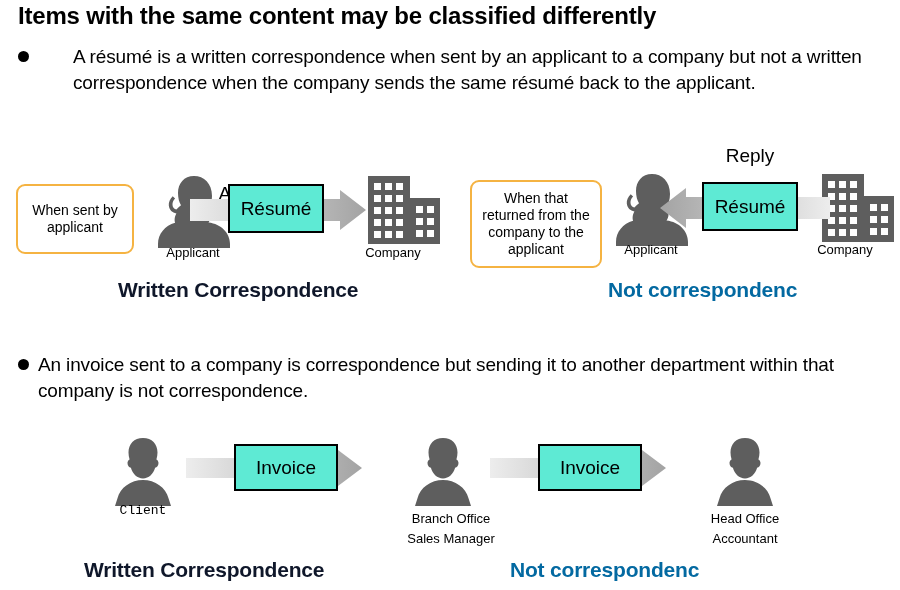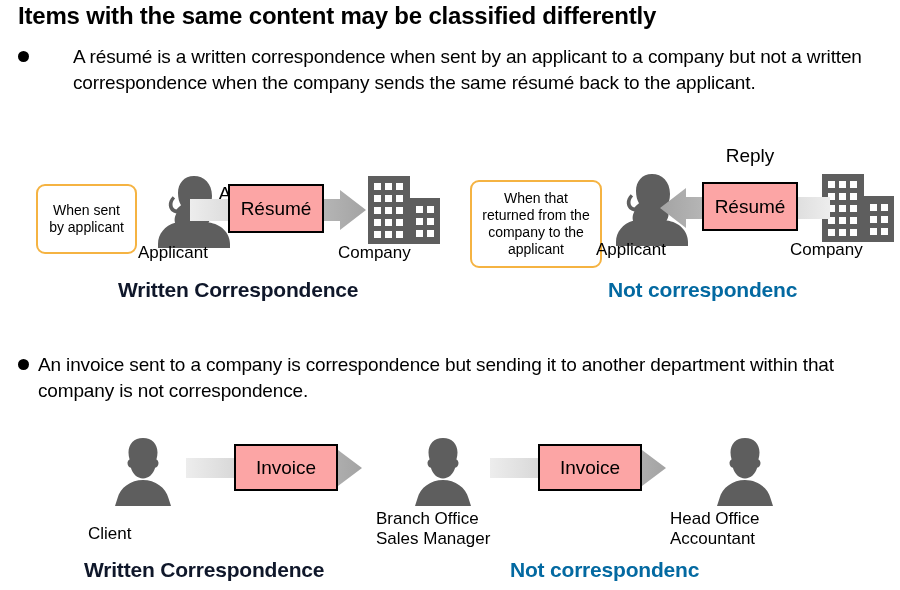--- a/index.html
+++ b/index.html
@@ -57,56 +57,56 @@
     border-radius: 9px;
     background: #ffffff;
     display: flex;
     align-items: center;
     justify-content: center;
     text-align: center;
     font-size: 14px;
     line-height: 17px;
     padding: 4px 6px;
   }
-  #callout-left  { left: 36px;  top: 184px; width: 101px; height: 70px; }
+  #callout-left  { left: 16px;  top: 184px; width: 118px; height: 70px; }
   #callout-right { left: 470px; top: 180px; width: 132px; height: 88px; }
 
   
   .doc-box {
     box-sizing: border-box;
     border: 2px solid #000;
-    background: #fca5a5;
+    background: #5eead4;
     display: flex;
     align-items: center;
     justify-content: center;
     font-size: 19px;
     z-index: 3;
   }
   #doc-resume-1 { left: 228px; top: 184px; width: 96px; height: 49px; }
   #doc-resume-2 { left: 702px; top: 182px; width: 96px; height: 49px; }
   #doc-invoice-1 { left: 234px; top: 444px; width: 104px; height: 47px; }
   #doc-invoice-2 { left: 538px; top: 444px; width: 104px; height: 47px; }
 
   
   .arrow-r, .arrow-l { z-index: 1; }
 
   
   .figure-caption {
-    font-size: 17px;
+    font-size: 13px;
     line-height: 20px;
-    text-align: left;
+    text-align: center;
     white-space: nowrap;
   }
   .figure-caption.two-line { white-space: normal; }
 
   #cap-applicant-1 { left: 138px; top: 243px; width: 110px; }
   #cap-company-1   { left: 338px; top: 243px; width: 110px; }
   #cap-applicant-2 { left: 596px; top: 240px; width: 110px; }
   #cap-company-2   { left: 790px; top: 240px; width: 110px; }
-  #cap-client      { left:  88px; top: 524px; width: 110px; }
+  #cap-client      { left:  88px; top: 501px; width: 110px; font-family: Liberation Mono, monospace; }
   #cap-branch      { left: 376px; top: 509px; width: 150px; }
   #cap-head        { left: 670px; top: 509px; width: 150px; }
 
   
   .class-label {
     font-size: 21px;
     font-weight: 700;
     letter-spacing: -0.2px;
     white-space: nowrap;
   }

